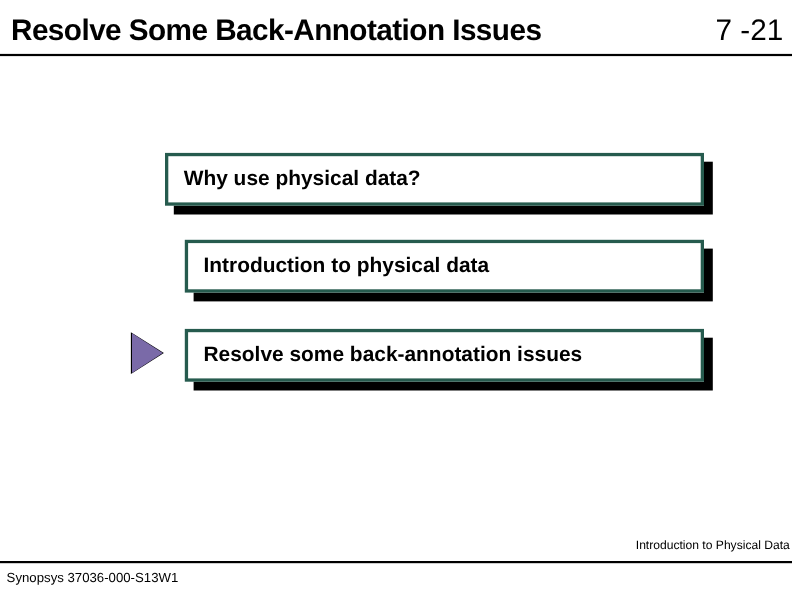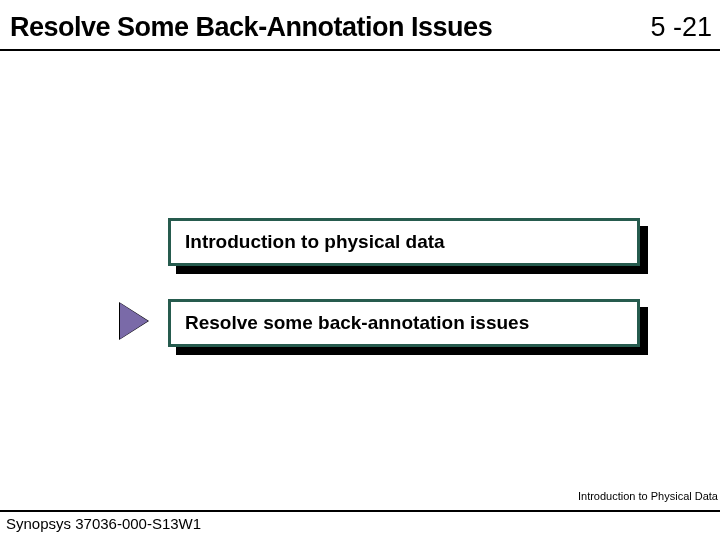--- a/index.html
+++ b/index.html
@@ -107,42 +107,46 @@
     position: absolute;
     left: 0; right: 0;
     bottom: 28px;
     border: none;
     border-top: 2px solid #000;
   }
   .foot-left {
     position: absolute;
     left: 6px;
     bottom: 8px;
-    font-size: 15px;
+    font-size: 12px;
     color: #000;
   }
   .foot-right {
     position: absolute;
     right: 2px;
     bottom: 8px;
     font-size: 11px;
     color: #000;
   }
 </style>
 </head>
 <body>
 
 <div class="header">
   <div class="title">Resolve Some Back-Annotation Issues</div>
-  <div class="pagenum">5 -21</div>
+  <div class="pagenum">7 -21</div>
 </div>
 <hr class="hr">
 
 <div class="content">
 
+  <div class="item-wrap i1">
+    <div class="shadow"></div>
+    <div class="box">Why use physical data?</div>
+  </div>
 
   <div class="item-wrap i2">
     <div class="shadow"></div>
     <div class="box">Introduction to physical data</div>
   </div>
 
   <div class="arrow-outline"></div>
   <div class="arrow"></div>
 
   <div class="item-wrap i3">

